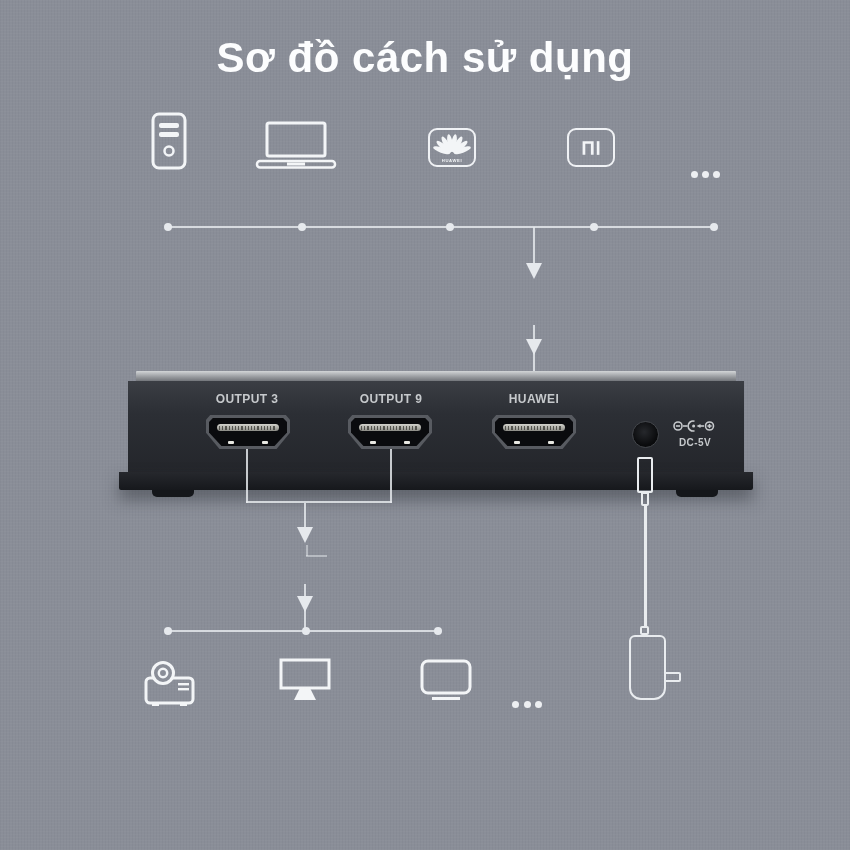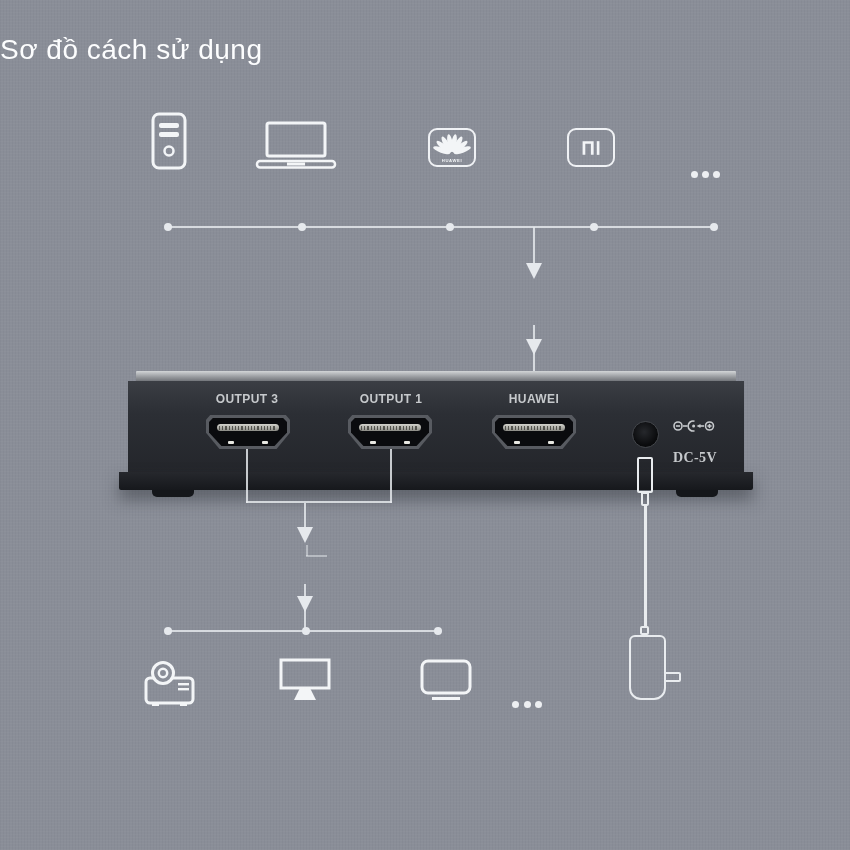--- a/index.html
+++ b/index.html
@@ -8,22 +8,22 @@
     background:#8a8e98;
     font-family:"Liberation Sans","DejaVu Sans",sans-serif;
   }
   #noise{position:absolute;inset:0;pointer-events:none;
     background:
       repeating-linear-gradient(0deg, rgba(255,255,255,.022) 0 1px, transparent 1px 3px),
       repeating-linear-gradient(90deg, rgba(0,0,0,.028) 0 1px, transparent 1px 3px);
   }
   .abs{position:absolute;}
   .title{
-    position:absolute;left:0;right:0;top:34px;text-align:left;
-    font-size:28px;font-weight:400;color:#fcfdfe;letter-spacing:.5px;
+    position:absolute;left:0;right:0;top:34px;text-align:center;
+    font-size:42px;font-weight:700;color:#fcfdfe;letter-spacing:.5px;
   }
   
   .wire{position:absolute;background:rgba(228,231,235,.85);}
   .wire.faint{opacity:.6;}
   .node{position:absolute;width:8px;height:8px;margin:-4px 0 0 -4px;border-radius:50%;background:#e6e9ed;}
   .ahead{position:absolute;width:0;height:0;margin-left:-8px;
     border-left:8px solid transparent;border-right:8px solid transparent;border-top:16px solid #e6e9ed;}
   .edot{position:absolute;width:7px;height:7px;border-radius:50%;background:#edeff2;}
   
   .tile{position:absolute;box-sizing:border-box;width:48px;height:39px;border:2.5px solid #f0f2f5;
@@ -45,21 +45,21 @@
   .port .cavity{position:absolute;inset:3px;background:#0a0b0e;
     clip-path:polygon(0% 14%,5% 0%,95% 0%,100% 14%,100% 52%,84% 100%,16% 100%,0% 52%);}
   .port .strip{position:absolute;left:11px;right:11px;top:9px;height:7px;border-radius:3.5px;
     background:linear-gradient(180deg,#d2d2cc,#8b8b85);}
   .port .strip::after{content:"";position:absolute;inset:1.5px 2px;
     background:repeating-linear-gradient(90deg,rgba(60,60,55,.8) 0 1.2px,transparent 1.2px 3.2px);}
   .port .speck{position:absolute;bottom:5px;width:6px;height:3px;background:#e8e8e2;border-radius:1px;}
   .jack{position:absolute;left:632px;top:421px;width:25px;height:25px;border-radius:50%;
     border:1px solid #44474c;background:radial-gradient(circle at 45% 40%,#26282c 0%,#0a0b0d 65%);}
   .dcsym{position:absolute;left:672px;top:419px;width:46px;text-align:center;}
-  .dcsym .txt{font-size:14px;font-weight:bold;letter-spacing:.4px;color:#c6c9cc;margin-top:13px;font-family:Liberation Serif, serif;}
+  .dcsym .txt{font-size:10px;font-weight:bold;letter-spacing:.4px;color:#c6c9cc;margin-top:0;}
   
   .outl{position:absolute;box-sizing:content-box;border:2.5px solid #e9ecef;background:transparent;}
   
 </style>
 </head>
 <body>
 
 <div id="canvas">
   <div id="noise"></div>
 
@@ -121,21 +121,21 @@
   </div>
 
   <div>
     <div class="dev-strip"></div>
     <div class="dev-face"></div>
     <div class="dev-base"></div>
     <div class="dev-foot" style="left:152px"></div>
     <div class="dev-foot" style="left:676px"></div>
 
     <div class="plabel" style="left:247px">OUTPUT 3</div>
-    <div class="plabel" style="left:391px">OUTPUT 1</div>
+    <div class="plabel" style="left:391px">OUTPUT 9</div>
     <div class="plabel" style="left:534px">HUAWEI</div>
 
     <div class="port" style="left:206px">
       <div class="shell"></div>
         <div class="cavity"></div>
         <div class="strip"></div>
       <i class="speck" style="left:22px"></i>
         <i class="speck" style="right:22px"></i>
     </div>
     <div class="port" style="left:348px">

